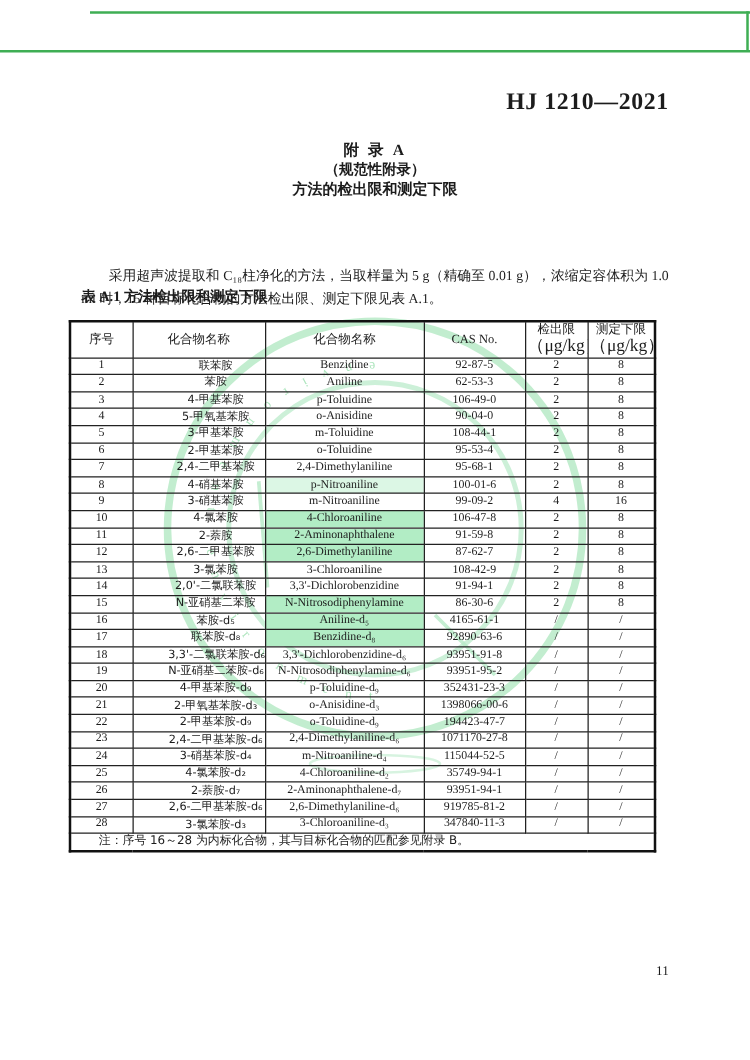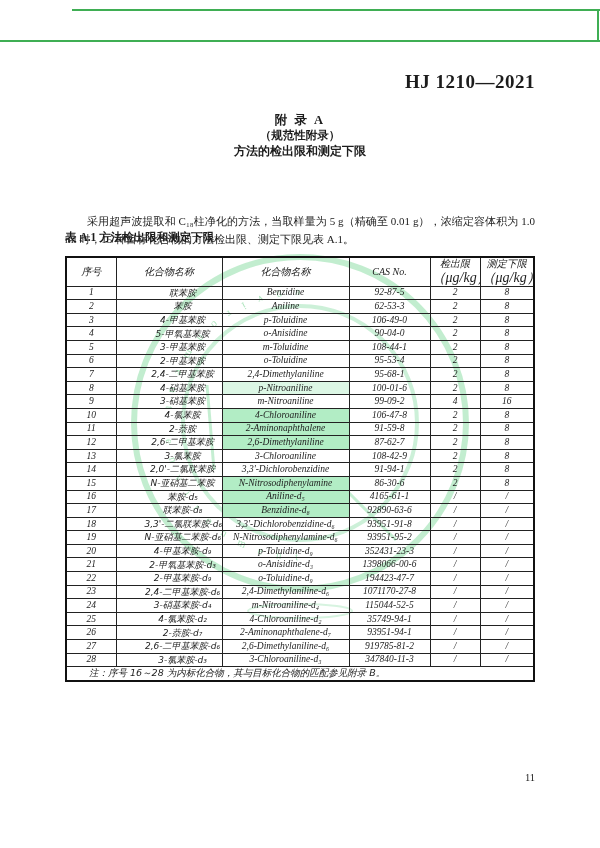--- a/index.html
+++ b/index.html
@@ -27,24 +27,23 @@
   #apx3{top:143px;font-size:12px;}
 
   .intro{
     position:absolute;left:65px;top:189px;width:470px;
     font-size:11px;line-height:17.5px;text-align:justify;text-indent:2em;margin-top:24px;
   }
   .tbl-title{position:absolute;left:65px;top:230px;width:470px;text-align:left;
     font-size:11.5px;font-weight:bold;}
 
   table.dtable{
-    position:absolute;left:65px;top:256px;width:470px;
+    position:absolute;left:55px;top:256px;width:470px;
     border-collapse:collapse;table-layout:fixed;background:transparent;
     font-size:9.5px;
-    font-style:italic;
   }
   .dtable th,.dtable td{
     border:1px solid #222;padding:0 1px;text-align:center;vertical-align:middle;
     font-weight:normal;line-height:1.15;overflow:hidden;white-space:nowrap;
   }
   table.dtable{border:2px solid #111;}
   .dtable thead th{height:27px;font-size:10px;}
   .dtable tbody td{height:12.6px;}
   .dtable .cn-cell{font-family:"DejaVu Sans","Liberation Sans",sans-serif;font-size:9px;padding-left:28px;}
   .dtable .en-cell,.dtable .cas-cell,.dtable .num-cell{font-family:"Liberation Serif","DejaVu Serif",serif;}

